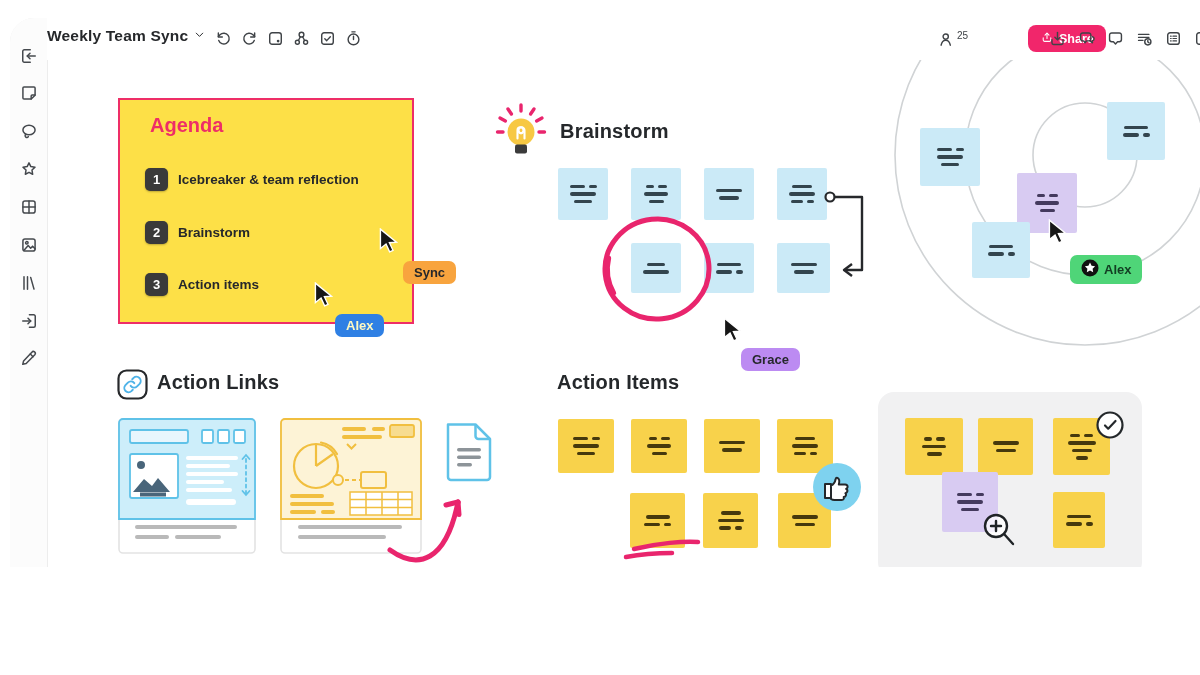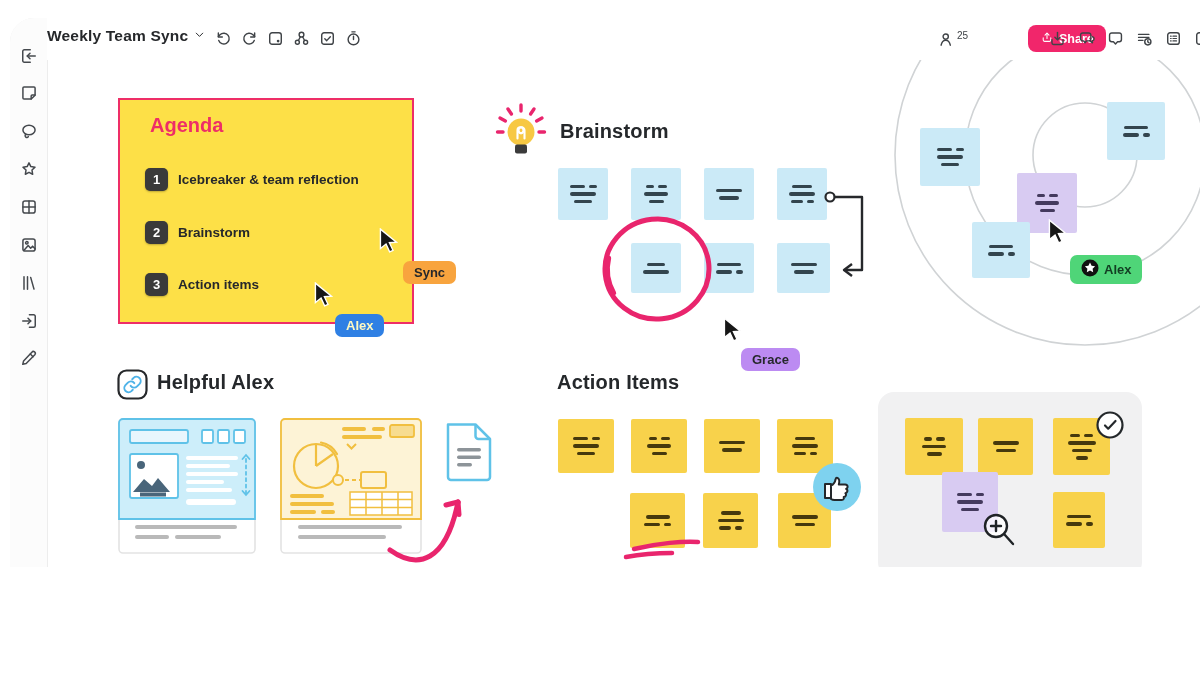--- a/index.html
+++ b/index.html
@@ -277,21 +277,21 @@
 
   <svg class="gfx" style="left:117px;top:369px" width="31" height="31" viewBox="0 0 31 31">
     <rect x="1.5" y="1.5" width="28" height="28" rx="8" fill="#fff" stroke="#26282b" stroke-width="2.2"></rect>
     <svg x="4.5" y="4.5" width="22" height="22" viewBox="0 0 24 24">
       <g fill="none" stroke="#4fb3e8" stroke-width="2.1" stroke-linecap="round" stroke-linejoin="round">
         <path d="M10 13.5a4.6 4.6 0 0 0 7 .5l2.7-2.7a4.6 4.6 0 0 0-6.5-6.5L11.7 6.3"></path>
         <path d="M14 10.5a4.6 4.6 0 0 0-7-.5l-2.7 2.7a4.6 4.6 0 0 0 6.5 6.5l1.5-1.5"></path>
       </g>
     </svg>
   </svg>
-  <div class="h" style="left:157px;top:371px">Helpful Alex</div>
+  <div class="h" style="left:157px;top:371px">Action Links</div>
 
   <svg class="gfx" style="left:118px;top:418px" width="138" height="136" viewBox="0 0 138 136">
     <rect x="1" y="1" width="136" height="134" rx="4" fill="#fff" stroke="#e3e3e3" stroke-width="1.6"></rect>
     <path d="M1 5a4 4 0 0 1 4-4h128a4 4 0 0 1 4 4v96H1z" fill="#cdeefa" stroke="#5fc2e8" stroke-width="1.8"></path>
     <rect x="12" y="12" width="58" height="13" rx="2" fill="#e8f6fd" stroke="#5fc2e8" stroke-width="1.8"></rect>
     <rect x="84" y="12" width="11" height="13" rx="1.5" fill="#fff" stroke="#5fc2e8" stroke-width="1.8"></rect>
     <rect x="100" y="12" width="11" height="13" rx="1.5" fill="#fff" stroke="#5fc2e8" stroke-width="1.8"></rect>
     <rect x="116" y="12" width="11" height="13" rx="1.5" fill="#fff" stroke="#5fc2e8" stroke-width="1.8"></rect>
     <rect x="12" y="36" width="48" height="44" rx="2" fill="#fff" stroke="#5fc2e8" stroke-width="1.8"></rect>
     <circle cx="23" cy="47" r="4" fill="#49657a"></circle>

